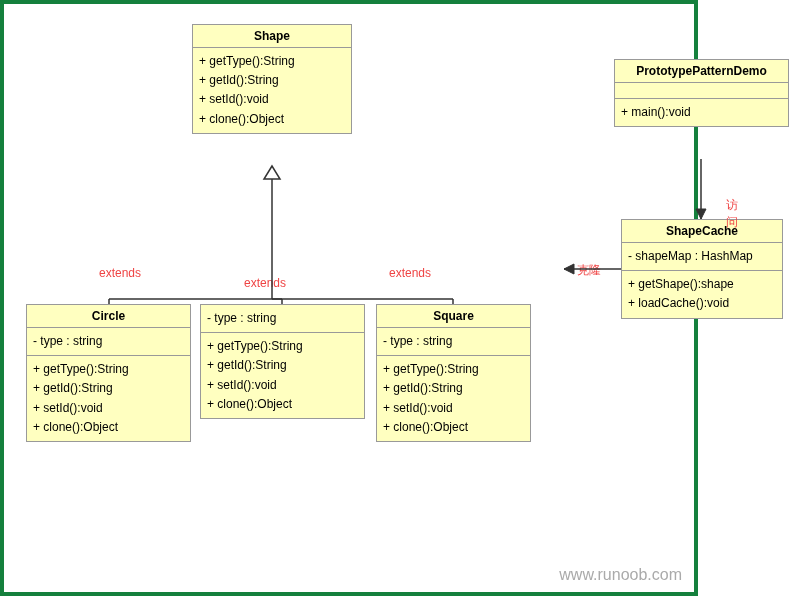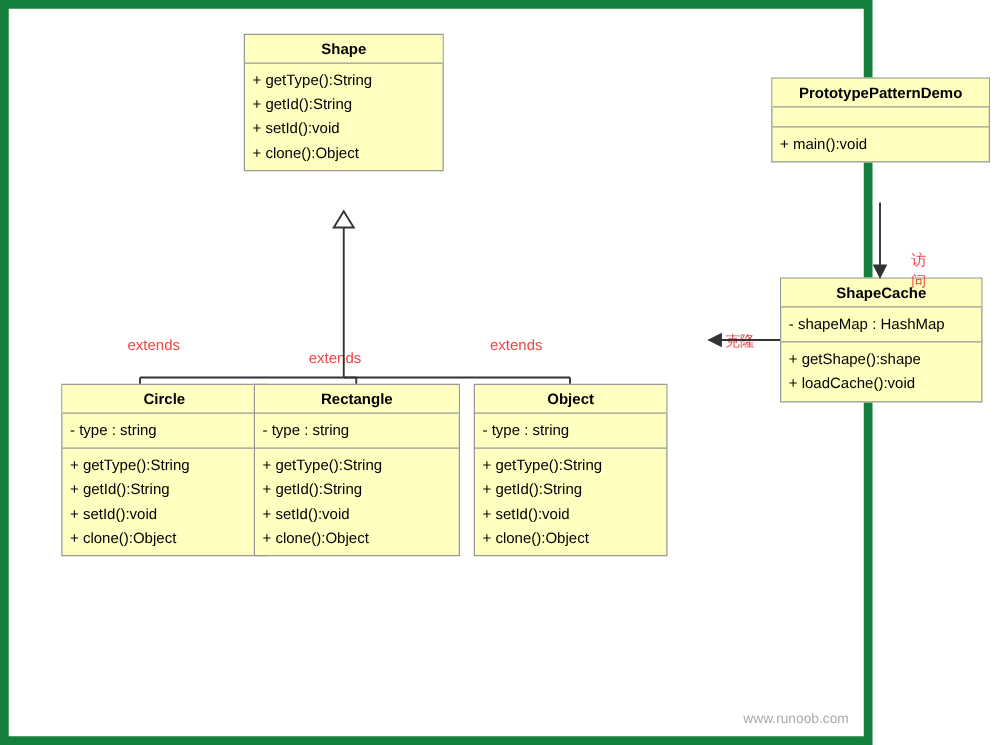--- a/index.html
+++ b/index.html
@@ -9,21 +9,21 @@
       font-size: 12px;
       width: 802px;
       height: 596px;
       overflow: hidden;
     }
     .diagram-container {
       position: relative;
       width: 698px;
       height: 596px;
       background: #fff;
-      border: 7px solid #15803d;
+      border: 4px solid #15803d;
     }
     .uml-box {
       position: absolute;
       border: 1px solid #999;
       background: #ffffc0;
       text-align: left;
     }
     .uml-box-header {
       background: #ffffc0;
       border-bottom: 1px solid #999;
@@ -37,21 +37,21 @@
       line-height: 1.6;
     }
     .uml-box-section:last-child {
       border-bottom: none;
     }
     .watermark {
       position: absolute;
       bottom: 8px;
       right: 12px;
       color: #aaa;
-      font-size: 11px;
+      font-size: 16px;
     }
     
     .svg-overlay {
       position: absolute;
       top: 0; left: 0;
       width: 802px;
       height: 596px;
       pointer-events: none;
     }
     .label-extends {
@@ -65,42 +65,41 @@
 
 <div class="diagram-container">
 
   <div class="uml-box" style="left:188px; top:20px; width:160px;">
     <div class="uml-box-header">Shape</div>
     <div class="uml-box-section">
       + getType():String<br>+ getId():String<br>+ setId():void<br>+ clone():Object
     </div>
   </div>
 
-  <div class="uml-box" style="left:22px; top:300px; width:165px;margin-left:20px;">
+  <div class="uml-box" style="left:22px; top:300px; width:165px;">
     <div class="uml-box-header">Circle</div>
     <div class="uml-box-section">
       - type : string
     </div>
     <div class="uml-box-section">
       + getType():String<br>+ getId():String<br>+ setId():void<br>+ clone():Object
     </div>
   </div>
 
   <div class="uml-box" style="left:196px; top:300px; width:165px;">
-    <div class="uml-box-header">Rectangle</div>
     <div class="uml-box-section">
       - type : string
     </div>
     <div class="uml-box-section">
       + getType():String<br>+ getId():String<br>+ setId():void<br>+ clone():Object
     </div>
   </div>
 
   <div class="uml-box" style="left:372px; top:300px; width:155px;">
-    <div class="uml-box-header">Object</div>
+    <div class="uml-box-header">Square</div>
     <div class="uml-box-section">
       - type : string
     </div>
     <div class="uml-box-section">
       + getType():String<br>+ getId():String<br>+ setId():void<br>+ clone():Object
     </div>
   </div>
 
   <div class="uml-box" style="left:617px; top:215px; width:162px;">
     <div class="uml-box-header">ShapeCache</div>

